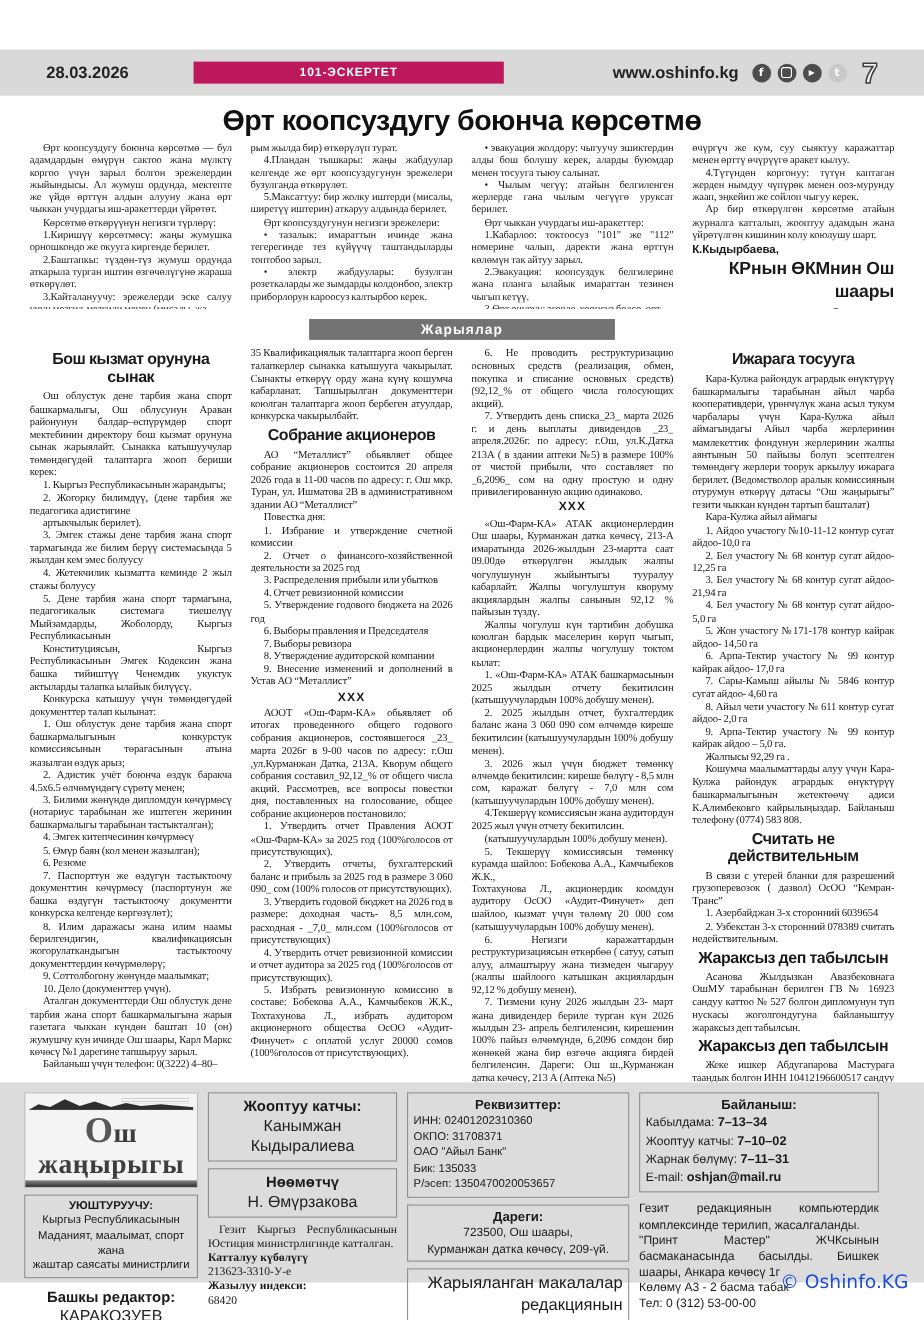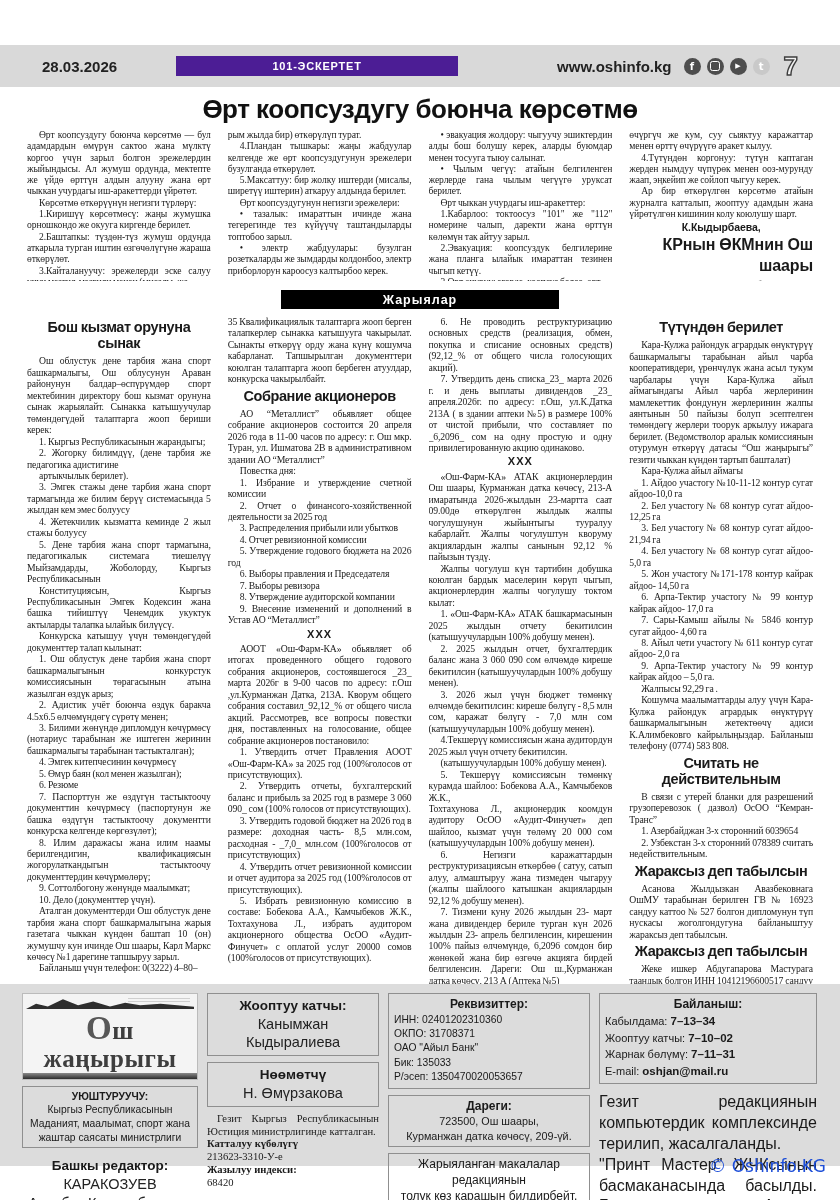--- a/index.html
+++ b/index.html
@@ -2,21 +2,21 @@
 <html><head>
 <meta charset="utf-8">
 <style>
   html,body{margin:0;padding:0;background:#fff;}
   .page{position:relative;width:840px;height:1200px;background:#ffffff;overflow:hidden;
         color:#1a1a1a;font-family:"Liberation Serif",serif;}
   
   .header-strip{margin-top:45px;height:42px;background:#d9d9d9;display:flex;
         align-items:center;justify-content:space-between;padding:0 42px;}
   .date{font-family:"Liberation Sans",sans-serif;font-weight:bold;font-size:15px;color:#222;}
-  .banner101{background:#4c1d95;color:#fff;font-family:"Liberation Sans",sans-serif;
+  .banner101{background:#be185d;color:#fff;font-family:"Liberation Sans",sans-serif;
         font-weight:bold;font-size:11px;letter-spacing:.8px;width:282px;text-align:center;
         padding:4px 0;margin-left:-40px;}
   .header-right{display:flex;align-items:center;gap:6px;}
   .website{font-family:"Liberation Sans",sans-serif;font-weight:bold;font-size:15px;color:#222;margin-right:6px;}
   .soc{width:17px;height:17px;border-radius:50%;background:#4d4d4d;display:inline-flex;
         align-items:center;justify-content:center;color:#fff;
         font-family:"DejaVu Sans",sans-serif;font-size:10px;font-weight:bold;position:relative;}
   .icon-facebook::after{content:"f";}
   .icon-instagram::after{content:"";width:8px;height:8px;border:1.4px solid #fff;border-radius:2.5px;display:block;}
   .icon-youtube::after{content:"▶";font-size:7px;}
@@ -31,32 +31,32 @@
   .cols{display:flex;gap:17px;padding:0 27px;}
   .col{flex:1 1 0;overflow:hidden;text-align:justify;}
   .fire-col{height:152px;font-size:9.6px;line-height:11.3px;letter-spacing:-.1px;word-spacing:-.4px;}
   .ann-col{height:678px;font-size:9.7px;line-height:11.45px;letter-spacing:-.12px;word-spacing:-.4px;}
   .blk-p{text-indent:12px;}
   .blk-pn{text-indent:0;}
   .blk-h{font-family:"Liberation Sans",sans-serif;font-weight:bold;font-size:14.5px;line-height:1.12;
         text-align:center;text-indent:0;margin:3px 0 4px;letter-spacing:-.4px;}
   .blk-x{font-family:"Liberation Sans",sans-serif;font-weight:bold;font-size:11px;text-align:center;
         text-indent:0;margin:3px 0;letter-spacing:1px;}
-  .blk-sr{font-family:"Liberation Sans",sans-serif;font-weight:bold;font-size:10.5px;text-align:center;
+  .blk-sr{font-family:"Liberation Sans",sans-serif;font-weight:bold;font-size:10.5px;text-align:left;
         text-indent:0;margin-top:3px;}
   .blk-sc{font-family:"Liberation Sans",sans-serif;font-weight:bold;font-size:16px;text-align:right;
         text-indent:0;white-space:pre-line;line-height:1.35;}
-  .jar-banner{width:278px;margin:9px auto 7px;background:#000000;color:#fff;
+  .jar-banner{width:278px;margin:9px auto 7px;background:#737373;color:#fff;
         font-family:"Liberation Sans",sans-serif;font-weight:bold;font-size:12.5px;
         letter-spacing:1px;text-align:center;padding:2.5px 0;}
   
   .footer{position:absolute;left:0;right:0;top:984px;height:182px;background:#dcdcdc;
         display:flex;gap:9px;padding:9px 22px;box-sizing:border-box;}
   .fc{display:flex;flex-direction:column;}
-  .fc1{width:176px;}.fc2{width:172px;}.fc3{width:202px;}.fc4{width:218px;}
+  .fc1{width:158px;}.fc2{width:172px;}.fc3{width:202px;}.fc4{width:218px;}
   .fbox{border:1.5px solid #8f8f8f;padding:3px 5px;margin-bottom:6px;}
   .fbox-label{font-family:"Liberation Sans",sans-serif;font-weight:bold;font-size:12px;text-align:center;line-height:1.3;}
   .fbox-label.big{font-size:13.5px;}
   .ed-name{font-family:"Liberation Sans",sans-serif;font-size:14.5px;text-align:center;line-height:1.3;color:#222;}
   .fline-c{font-family:"Liberation Sans",sans-serif;font-size:10.3px;text-align:center;line-height:1.32;}
   .masthead{background:#f4f4f4;border:1px solid #bbb;padding:2px 3px 0;margin-bottom:6px;}
   .mountains{height:13px;background:#2e2e2e;position:relative;
         clip-path:polygon(0 100%,6% 60%,13% 80%,22% 25%,31% 72%,40% 42%,50% 80%,59% 52%,68% 72%,80% 60%,100% 82%,100% 100%);}
   .mast-tag{height:5px;margin:-11px 4px 8px auto;width:62px;
         background:repeating-linear-gradient(#cfcfcf 0 1px,transparent 1px 2.5px);}
@@ -64,25 +64,25 @@
         text-align:center;letter-spacing:.5px;line-height:1.05;}
   .logo-title::first-letter{font-size:33px;color:#575757;}
   .logo-bar{height:6px;background:linear-gradient(#8a8a8a,#2c2c2c);margin:1px -3px 0;}
   .editor-block{margin-top:3px;}
   .reg{font-size:10.6px;line-height:1.22;text-align:justify;}
   .blk-rp{text-indent:10px;}
   .blk-rb{font-weight:bold;}
   .blk-rp2{}
   .req-line{font-family:"Liberation Sans",sans-serif;font-size:10.3px;line-height:1.4;text-align:left;}
   .addr-line{font-family:"Liberation Sans",sans-serif;font-size:10.8px;line-height:1.35;text-align:center;}
-  .disc-line{font-family:"Liberation Sans",sans-serif;font-size:12px;line-height:1.3;text-align:center;}
+  .disc-line{font-family:"Liberation Sans",sans-serif;font-size:15px;line-height:1.3;text-align:right;}
   .contact-line{font-family:"Liberation Sans",sans-serif;font-size:11px;line-height:1.45;text-align:left;}
   .contact-line b{font-size:11.5px;}
   .printing{margin-top:2px;}
-  .print-line{font-family:"Liberation Sans",sans-serif;font-size:16px;line-height:1.3;text-align:justify;}
+  .print-line{font-family:"Liberation Sans",sans-serif;font-size:11px;line-height:1.3;text-align:justify;}
   .order{margin-top:6px;}
   .order-line{font-family:"Liberation Sans",sans-serif;font-weight:bold;font-size:12.5px;text-align:right;line-height:1.35;}
   .copyright{position:absolute;right:14px;bottom:24px;font-family:"DejaVu Sans",sans-serif;
         font-size:17px;color:#1d4ed8;}
 </style>
 </head>
 <body>
 
 <div class="page">
 
@@ -195,21 +195,21 @@
         <div class="blk-p">2. 2025 жылдын отчет, бухгалтердик баланс жана  3 060 090  сом өлчөмдө киреше бекитилсин (катышуучулардын 100% добушу менен).</div>
         <div class="blk-p">3. 2026 жыл үчүн бюджет төмөнкү өлчөмдө бекитилсин: киреше бөлүгү - 8,5 млн сом, каражат бөлүгү - 7,0 млн сом (катышуучулардын 100% добушу менен).</div>
         <div class="blk-p">4.Текшерүү  комиссиясын жана аудитордун 2025 жыл үчүн отчету бекитилсин.</div>
         <div class="blk-p">(катышуучулардын 100% добушу менен).</div>
         <div class="blk-p">5. Текшерүү комиссиясын төмөнкү курамда шайлоо: Бобекова А.А., Камчыбеков Ж.К.,</div>
         <div class="blk-pn">Тохтахунова Л., акционердик коомдун аудитору ОсОО «Аудит-Финучет» деп шайлоо, кызмат үчүн төлөмү 20 000 сом (катышуучулардын 100% добушу менен).</div>
         <div class="blk-p">6. Негизги каражаттардын реструктуризациясын өткөрбөө ( сатуу, сатып алуу, алмаштыруу жана тизмеден чыгаруу (жалпы шайлоого катышкан акциялардын  92,12 % добушу менен).</div>
         <div class="blk-p">7. Тизмени куну 2026 жылдын 23- март жана дивидендер бериле турган күн 2026 жылдын 23- апрель белгиленсин, кирешенин 100% пайыз өлчөмүндө, 6,2096 сомдон бир жөнөкөй жана бир өзгөчө  акцияга бирдей белгиленсин. Дареги: Ош ш.,Курманжан датка көчөсү, 213 А (Аптека №5)</div>
       </div>
     <div class="col ann-col">
-        <div class="blk-h">Түтүндөн берилет</div>
+        <div class="blk-h">Ижарага тосууга</div>
         <div class="blk-p">Кара-Кулжа райондук агрардык өнүктүрүү башкармалыгы тарабынан айыл чарба кооперативдери, үрөнчүлүк  жана асыл тукум чарбалары үчүн Кара-Кулжа айыл аймагындагы Айыл чарба жерлеринин мамлекеттик фондунун жерлеринин жалпы аянтынын 50 пайызы болуп эсептелген төмөндөгү жерлери тоорук аркылуу ижарага берилет. (Ведомстволор аралык комиссиянын отурумун өткөрүү датасы “Ош жаңырыгы” гезити чыккан күндөн тартып башталат)</div>
         <div class="blk-p">Кара-Кулжа айыл аймагы</div>
         <div class="blk-p">1. Айдоо участогу №10-11-12 контур сугат айдоо-10,0 га</div>
         <div class="blk-p">2. Бел участогу  № 68 контур  сугат айдоо- 12,25 га</div>
         <div class="blk-p">3. Бел участогу  № 68 контур сугат айдоо- 21,94  га</div>
         <div class="blk-p">4. Бел участогу  № 68 контур  сугат айдоо- 5,0 га</div>
         <div class="blk-p">5. Жон участогу №171-178 контур  кайрак айдоо- 14,50 га</div>
         <div class="blk-p">6. Арпа-Тектир участогу № 99 контур кайрак айдоо- 17,0 га</div>
         <div class="blk-p">7. Сары-Камыш айылы № 5846 контур сугат айдоо- 4,60 га</div>
         <div class="blk-p">8. Айыл чети участогу  № 611 контур сугат айдоо- 2,0 га</div>

